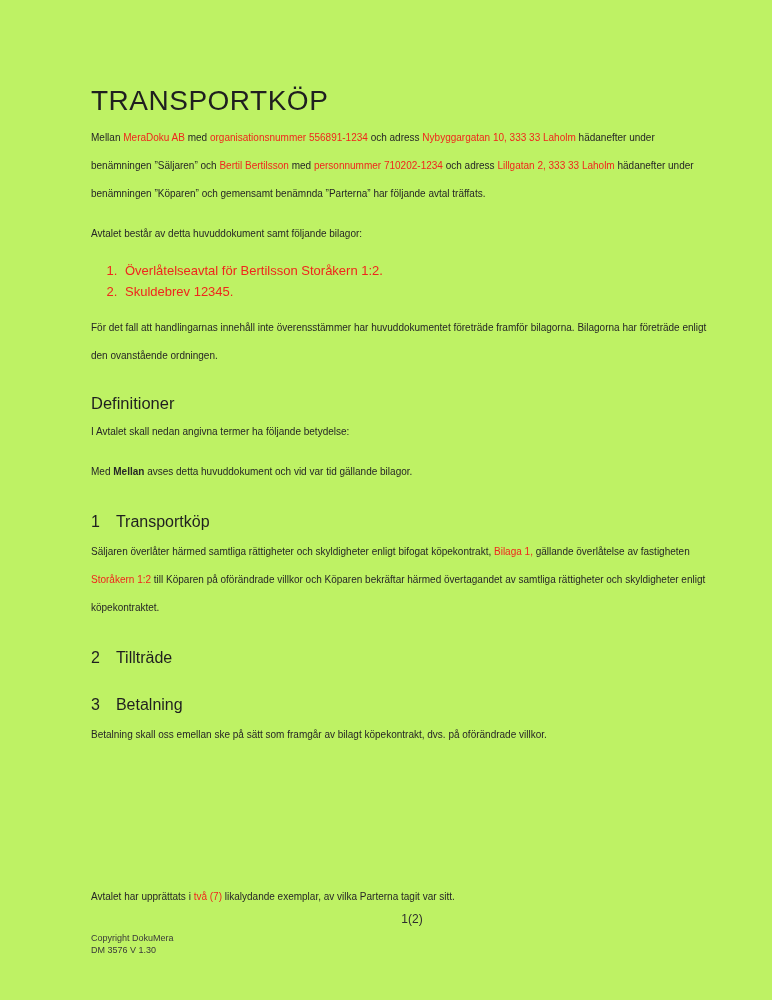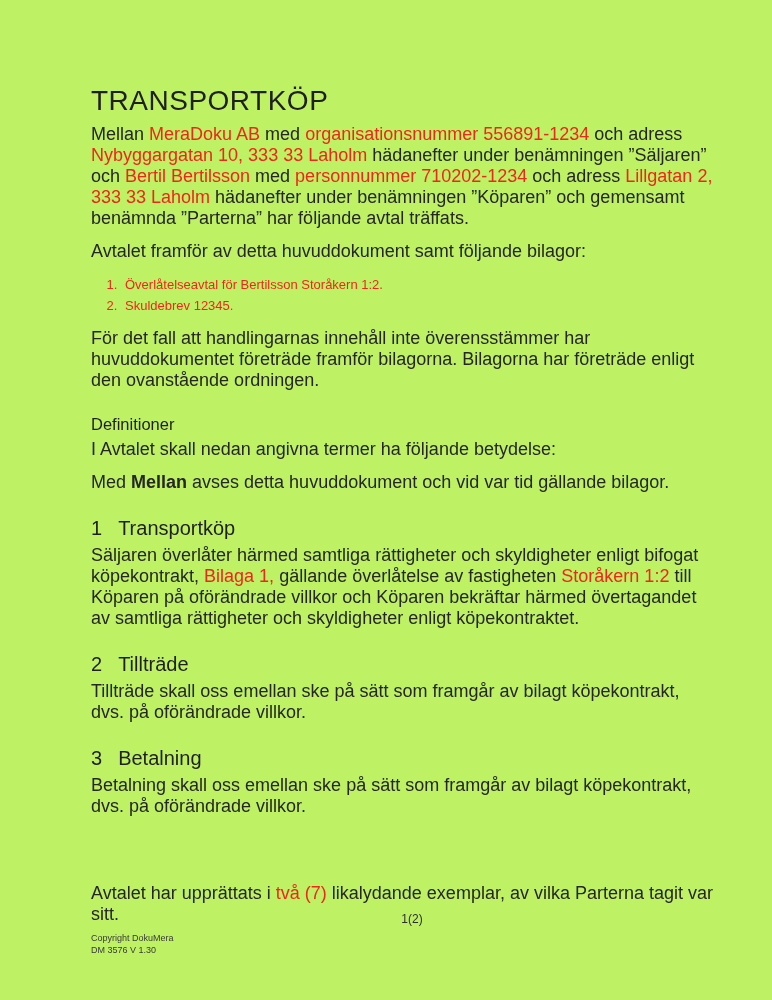--- a/index.html
+++ b/index.html
@@ -26,33 +26,33 @@
   h1.doc-title {
     margin: 84px 0 6px 0;
     font-size: 28px;
     line-height: 34px;
     font-weight: 400;
     letter-spacing: 0.5px;
     color: #1f1f1f;
   }
   p.body-text {
     margin: 0 0 12px 0;
-    font-size: 18px;
-    line-height: 21px;
+    font-size: 10px;
+    line-height: 28px;
   }
   h2.sub-heading {
     margin: 22px 0 4px 0;
     font-size: 16.5px;
     line-height: 22px;
     font-weight: 400;
     color: #1f1f1f;
   }
   h2.section-heading {
     margin: 24px 0 5px 0;
-    font-size: 20px;
+    font-size: 16px;
     line-height: 23px;
     font-weight: 400;
     color: #1f1f1f;
   }
   h2.section-heading .num {
     display: inline-block;
     margin-right: 16px;
   }
   ol.red-list {
     margin: 0 0 12px 0;
@@ -95,40 +95,39 @@
 </head>
 <body>
 
 <div class="page">
   <div class="content">
 
     <h1 class="doc-title">TRANSPORTKÖP</h1>
 
     <p class="body-text"><span>Mellan </span><span class="red">MeraDoku AB</span><span> med </span><span class="red">organisationsnummer 556891-1234</span><span> och adress </span><span class="red">Nybyggargatan 10, 333 33 Laholm</span><span> hädanefter under benämningen ”Säljaren” och </span><span class="red">Bertil Bertilsson</span><span> med </span><span class="red">personnummer 710202-1234</span><span> och adress </span><span class="red">Lillgatan 2, 333 33 Laholm</span><span> hädanefter under benämningen ”Köparen” och gemensamt benämnda ”Parterna” har följande avtal träffats.</span></p>
 
-    <p class="body-text">Avtalet framför av detta huvuddokument samt följande bilagor:</p>
+    <p class="body-text">Avtalet består av detta huvuddokument samt följande bilagor:</p>
     <ol class="red-list">
       <li>Överlåtelseavtal för Bertilsson Storåkern 1:2.</li>
       <li>Skuldebrev 12345.</li>
     </ol>
     <p class="body-text">För det fall att handlingarnas innehåll inte överensstämmer har huvuddokumentet företräde framför bilagorna. Bilagorna har företräde enligt den ovanstående ordningen.</p>
 
     <h2 class="sub-heading">Definitioner</h2>
     <p class="body-text">I Avtalet skall nedan angivna termer ha följande betydelse:</p>
     <p class="body-text"><span>Med </span><span class="bold">Mellan</span><span> avses detta huvuddokument och vid var tid gällande bilagor.</span></p>
 
     <h2 class="section-heading">
       <span class="num">1</span><span>Transportköp</span>
     </h2>
     <p class="body-text"><span>Säljaren överlåter härmed samtliga rättigheter och skyldigheter enligt bifogat köpekontrakt, </span><span class="red">Bilaga 1,</span><span> gällande överlåtelse av fastigheten </span><span class="red">Storåkern 1:2</span><span> till Köparen på oförändrade villkor och Köparen bekräftar härmed övertagandet av samtliga rättigheter och skyldigheter enligt köpekontraktet.</span></p>
 
     <h2 class="section-heading">
       <span class="num">2</span><span>Tillträde</span>
     </h2>
-    <p class="body-text"><span>Tillträde skall oss emellan ske på sätt som framgår av bilagt köpekontrakt, dvs. på oförändrade villkor.</span></p>
 
     <h2 class="section-heading">
       <span class="num">3</span><span>Betalning</span>
     </h2>
     <p class="body-text"><span>Betalning skall oss emellan ske på sätt som framgår av bilagt köpekontrakt, dvs. på oförändrade villkor.</span></p>
 
   </div>
 
   <div class="bottom-area">
     <p class="body-text"><span>Avtalet har upprättats i </span><span class="red">två (7)</span><span> likalydande exemplar, av vilka Parterna tagit var sitt.</span></p>

